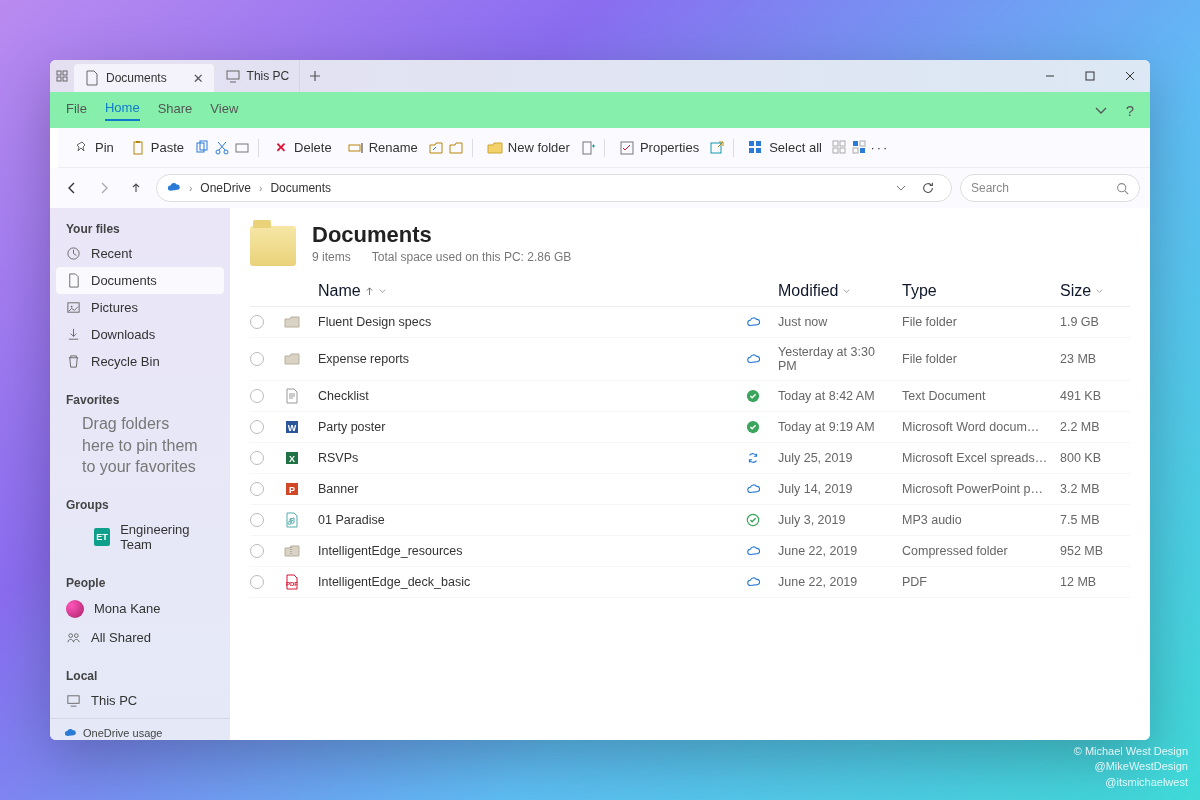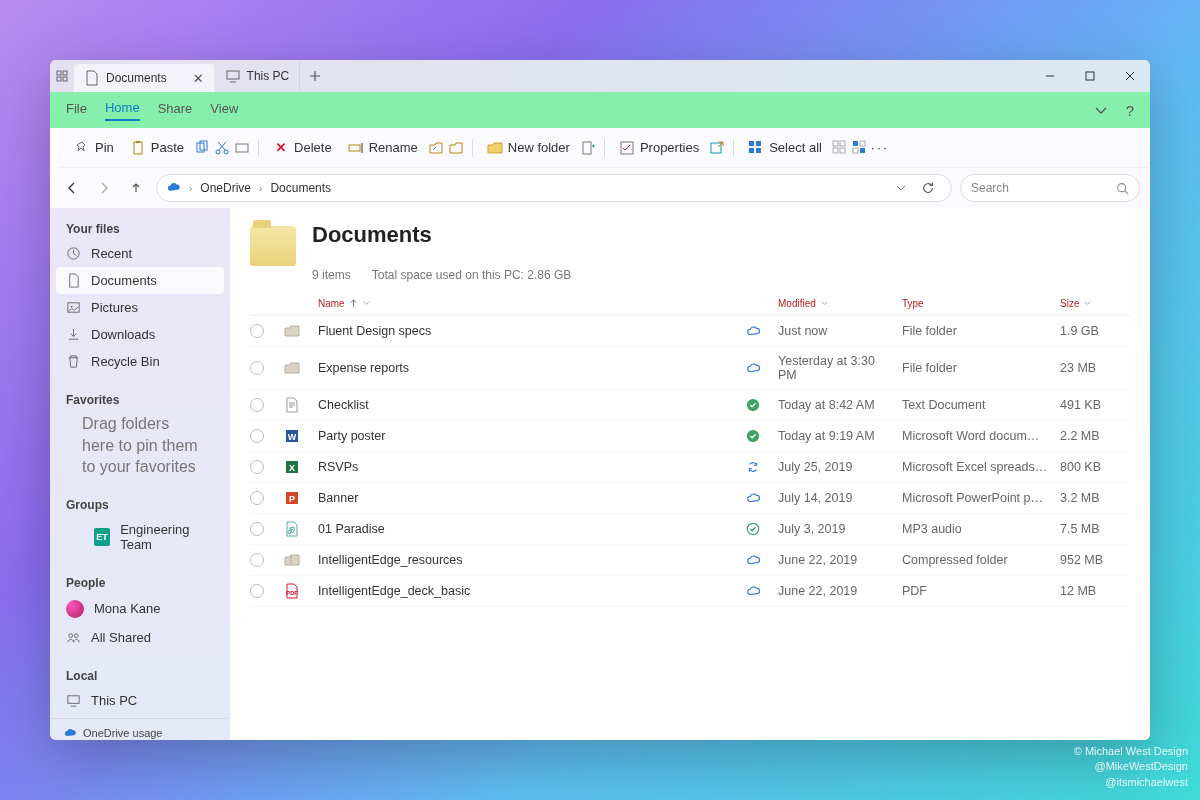--- a/index.html
+++ b/index.html
@@ -109,27 +109,27 @@
 .usage-row { display:flex;justify-content:center;margin-top:6px;color:#777;}
 .main { flex:1; background:#fff; display:flex;flex-direction:column; padding: 14px 20px 0; overflow:hidden;}
 .main-header { display:flex;align-items:flex-start;gap:16px; margin-bottom:10px;}
 .folder-big {
   width:46px;height:40px;border-radius:3px;
   background:linear-gradient(180deg,#f6e7a6,#e9d27a);
   position:relative; margin-top:4px;
 }
 .folder-big::before { content:"";position:absolute;top:-6px;left:3px;width:18px;height:8px;background:#e9d27a;border-radius:2px 2px 0 0;}
 .main-title { font-size:22px; font-weight:600; color:#222;}
-.main-sub { font-size:12px;color:#777;margin-top:20px;}
+.main-sub { font-size:12px;color:#777;margin-top:2px;}
 .main-sub span { margin-right:18px; }
 .file-header, .file-row {
   display:grid; grid-template-columns: 26px 26px 1fr 24px 116px 150px 70px;
   align-items:center; gap:8px; font-size:12.5px;
 }
-.file-header { color:#b91c1c; padding:6px 0; border-bottom:1px solid #eee; font-size:10px;}
+.file-header { color:#0f172a; padding:6px 0; border-bottom:1px solid #eee; font-size:16px;}
 .file-header .col { display:flex;align-items:center;gap:4px; }
 .file-row { padding:7px 0; color:#333; border-bottom:1px solid #f6f6f6;}
 .sel-circle { width:14px;height:14px;border:1.5px solid #bbb;border-radius:50%;}
 .ft-icon { width:16px;height:16px; }
 .status-icon { width:14px;height:14px; display:flex;align-items:center;justify-content:center; }
 .muted{ color:#666; }
 .credit { position:fixed; right:12px; bottom:10px; text-align:right; font-size:11px; color:rgba(255,255,255,.85); line-height:1.4;}
 svg { display:block; }
 </style>
 </head>

